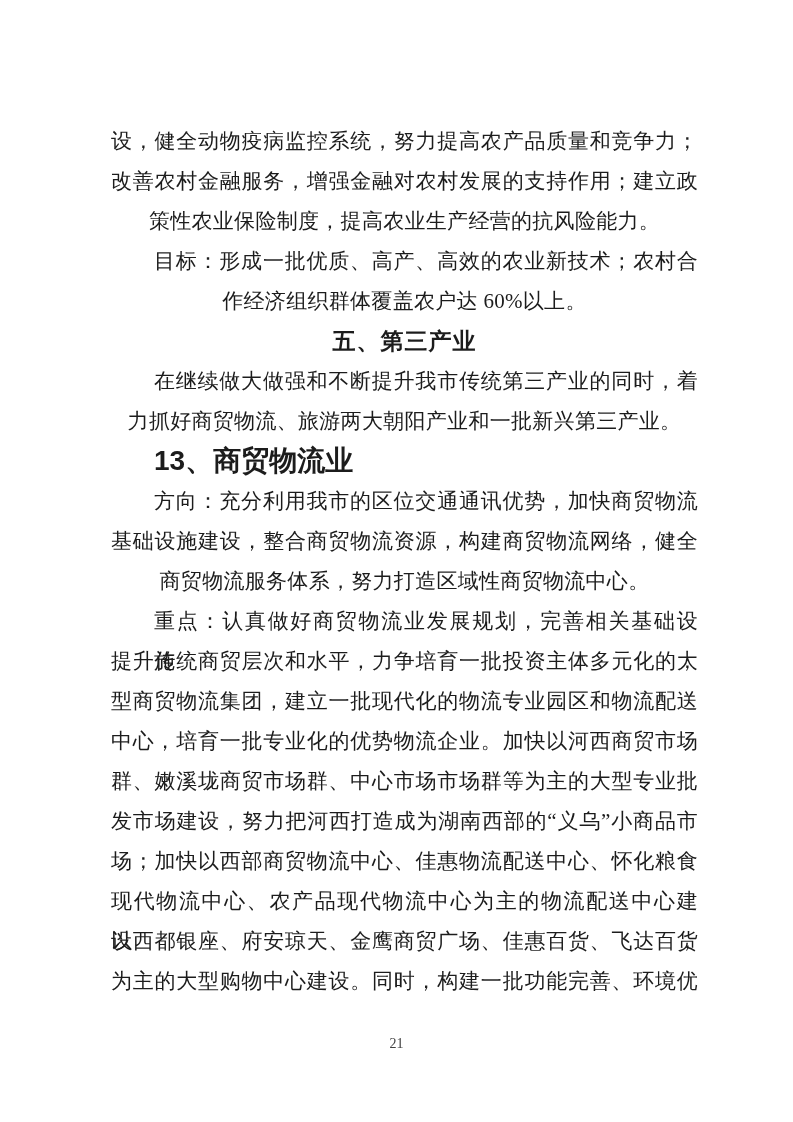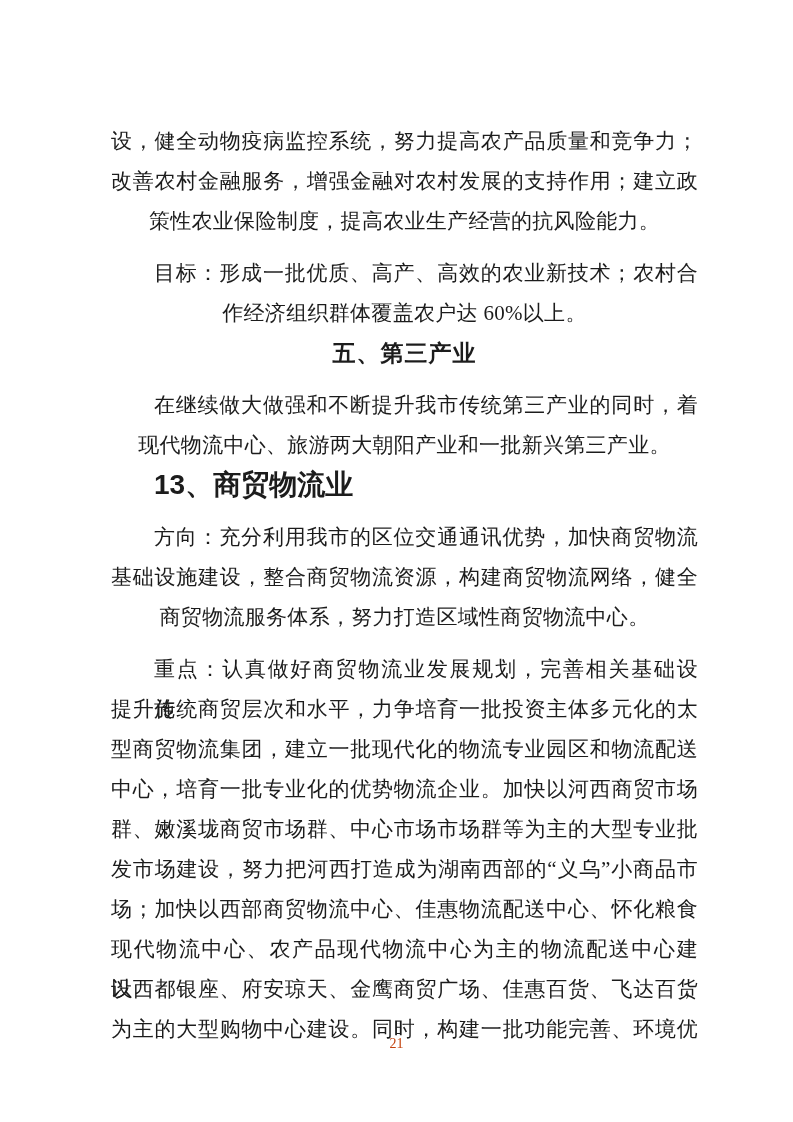--- a/index.html
+++ b/index.html
@@ -28,21 +28,20 @@
     height: 40px;
     text-align: center;
     letter-spacing: 0.3px;
   }
   .line.justify {
     text-align: justify;
     text-align-last: justify;
   }
   .line.indent {
     padding-left: 43px;
-    margin-top: 12px;
   }
   .heading {
     font-family: "Liberation Sans", "DejaVu Sans", sans-serif;
     font-weight: 700;
     font-size: 23px;
     line-height: 40px;
     height: 40px;
     text-align: center;
     letter-spacing: 1px;
   }
@@ -56,36 +55,36 @@
     text-align: left;
   }
   .page-number {
     position: absolute;
     left: 0;
     right: 0;
     top: 1034px;
     text-align: center;
     font-size: 14px;
     line-height: 20px;
-    color: #c2410c;
+    color: #404040;
   }
 </style>
 </head>
 <body>
 
 <div class="page">
   <div class="content">
       <div class="line justify">设，健全动物疫病监控系统，努力提高农产品质量和竞争力；</div>
       <div class="line justify">改善农村金融服务，增强金融对农村发展的支持作用；建立政</div>
       <div class="line">策性农业保险制度，提高农业生产经营的抗风险能力。</div>
       <div class="line justify indent">目标：形成一批优质、高产、高效的农业新技术；农村合</div>
       <div class="line">作经济组织群体覆盖农户达 60%以上。</div>
       <div class="heading">五、第三产业</div>
       <div class="line justify indent">在继续做大做强和不断提升我市传统第三产业的同时，着</div>
-      <div class="line">现代物流中心、旅游两大朝阳产业和一批新兴第三产业。</div>
+      <div class="line">力抓好商贸物流、旅游两大朝阳产业和一批新兴第三产业。</div>
       <div class="subheading">13、商贸物流业</div>
       <div class="line justify indent">方向：充分利用我市的区位交通通讯优势，加快商贸物流</div>
       <div class="line justify">基础设施建设，整合商贸物流资源，构建商贸物流网络，健全</div>
       <div class="line">商贸物流服务体系，努力打造区域性商贸物流中心。</div>
       <div class="line justify indent">重点：认真做好商贸物流业发展规划，完善相关基础设施，</div>
       <div class="line justify">提升传统商贸层次和水平，力争培育一批投资主体多元化的大</div>
       <div class="line justify">型商贸物流集团，建立一批现代化的物流专业园区和物流配送</div>
       <div class="line justify">中心，培育一批专业化的优势物流企业。加快以河西商贸市场</div>
       <div class="line justify">群、嫩溪垅商贸市场群、中心市场市场群等为主的大型专业批</div>
       <div class="line justify">发市场建设，努力把河西打造成为湖南西部的“义乌”小商品市</div>

